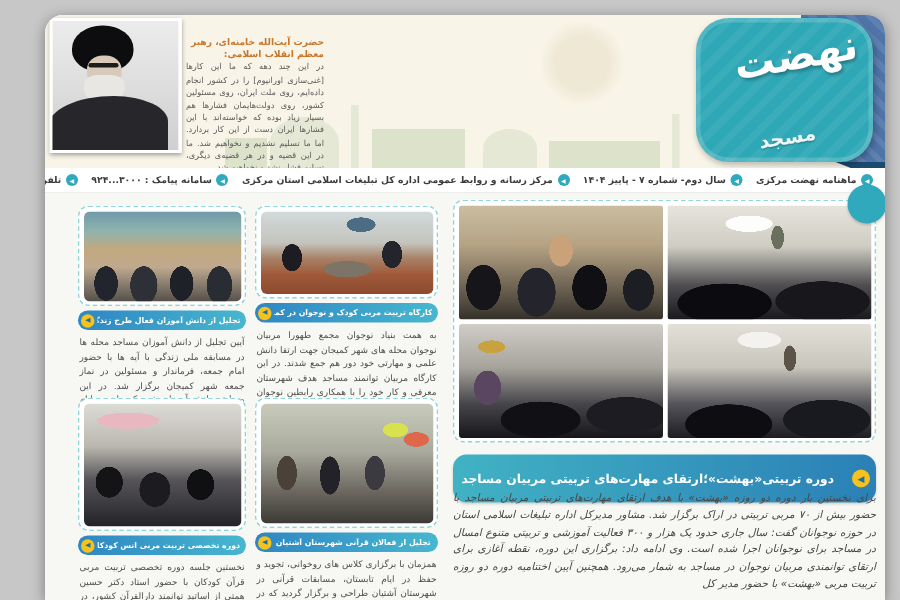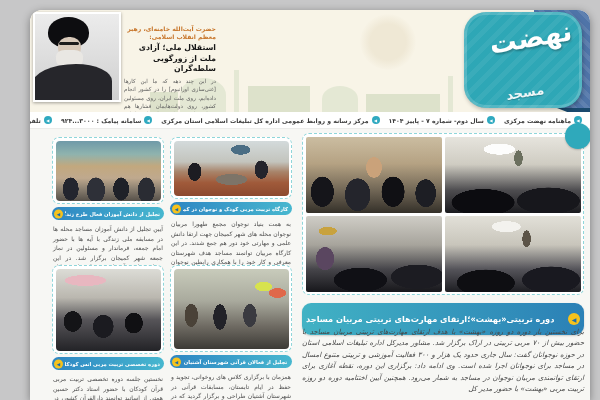--- a/index.html
+++ b/index.html
@@ -131,22 +131,22 @@
     linear-gradient(180deg,#cfcdc6 0%,#a7a49c 38%,#46454a 70%,#17171b 100%); }
   .cl-4 { background:
     radial-gradient(ellipse 24px 9px at 45% 14%, #f3f2ee 0 60%, transparent 61%),
     radial-gradient(ellipse 7px 14px at 60% 30%, #5c5448 0 60%, transparent 61%),
     radial-gradient(ellipse 48px 22px at 30% 88%, #0e0e12 0 60%, transparent 61%),
     radial-gradient(ellipse 48px 22px at 78% 84%, #191920 0 60%, transparent 61%),
     linear-gradient(180deg,#e2e0d8 0%,#c8c5bb 38%,#55545a 70%,#1d1d22 100%); }
 
   .feature-bar { position:absolute; left:272px; top:174px; width:282px; height:18px; border-radius:9px;
                  background:linear-gradient(90deg,#41b2c4,#2b80b6);
-                 display:flex; direction:rtl; align-items:center; gap:2px; padding:16px 4px;
-                 color:#fff; font-weight:bold; font-size:8.2px; box-shadow:0 1px 2px rgba(0,0,0,.18);justify-content:space-between; }
+                 display:flex; direction:rtl; align-items:center; gap:12px; padding:16px 4px;
+                 color:#fff; font-weight:bold; font-size:8.2px; box-shadow:0 1px 2px rgba(0,0,0,.18); }
   .fdot { position:static; transform:none; width:12px; height:12px; font-size:6px; flex:0 0 auto; }
   .ftitle { white-space:nowrap; overflow:hidden; }
   .fbody { position:absolute; left:272px; top:198px; width:282px;
            font-size:7px; line-height:1.64; color:#474747; text-align:justify; direction:rtl;font-style:italic; }
 </style>
 </head>
 <body>
 
 <div class="page">
 
@@ -163,21 +163,20 @@
     <div class="leader-photo">
       <div class="lp-turban"></div>
       <div class="lp-face"></div>
       <div class="lp-glasses"></div>
       <div class="lp-beard"></div>
       <div class="lp-robe"></div>
     </div>
 
     <div class="quote">
       <div class="q-kicker">حضرت آیت‌الله خامنه‌ای، رهبر معظم انقلاب اسلامی:</div>
-      <div class="q-title">استقلال ملی؛ آزادی ملت از زورگویی سلطه‌گران</div>
       <p class="q-body">در این چند دهه که ما این کارها [غنی‌سازی اورانیوم] را در کشور انجام داده‌ایم، روی ملت ایران، روی مسئولین کشور، روی دولت‌هایمان فشارها هم بسیار زیاد بوده که خواسته‌اند با این فشارها ایران دست از این کار بردارد. اما ما تسلیم نشدیم و نخواهیم شد. ما در این قضیه و در هر قضیه‌ی دیگری، تسلیم فشار نشد و نخواهیم شد.</p>
     </div>
 
     <div class="badge-band"></div>
     <div class="badge-fold"></div>
     <div class="badge-stamp">
       <div class="badge-cal1">نهضت</div>
       <div class="badge-cal2">مسجد</div>
     </div>
   </div>

